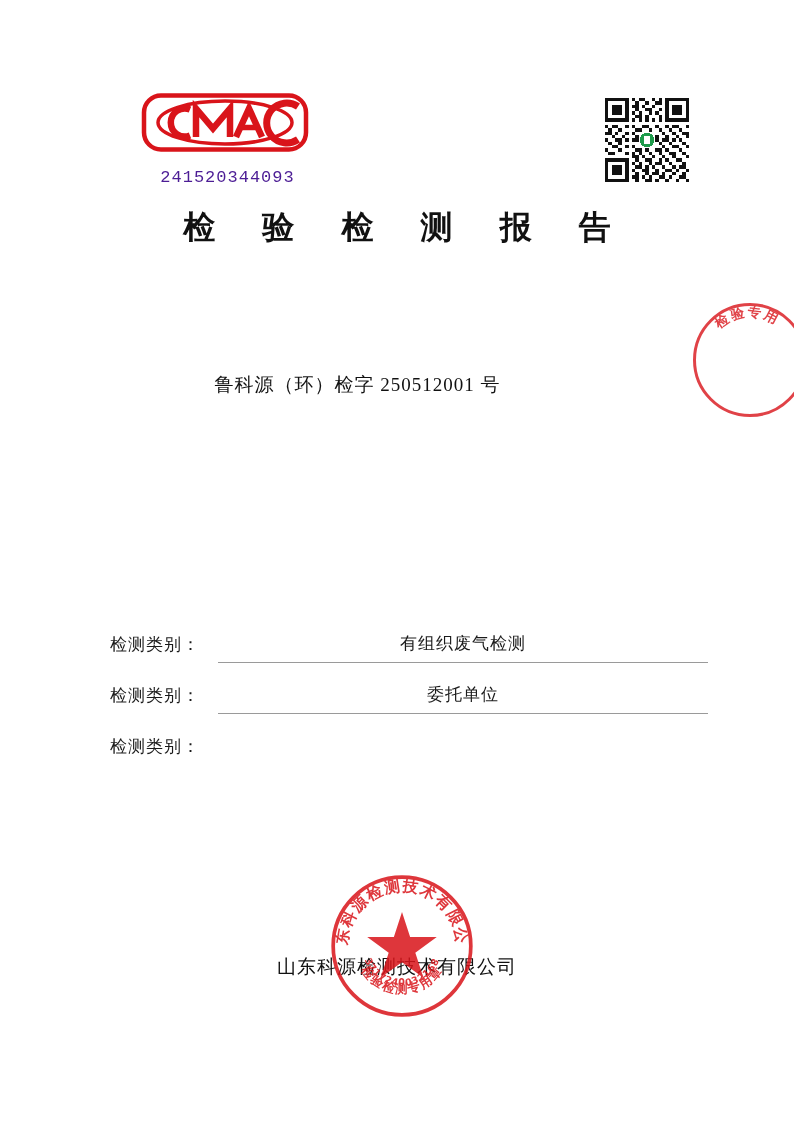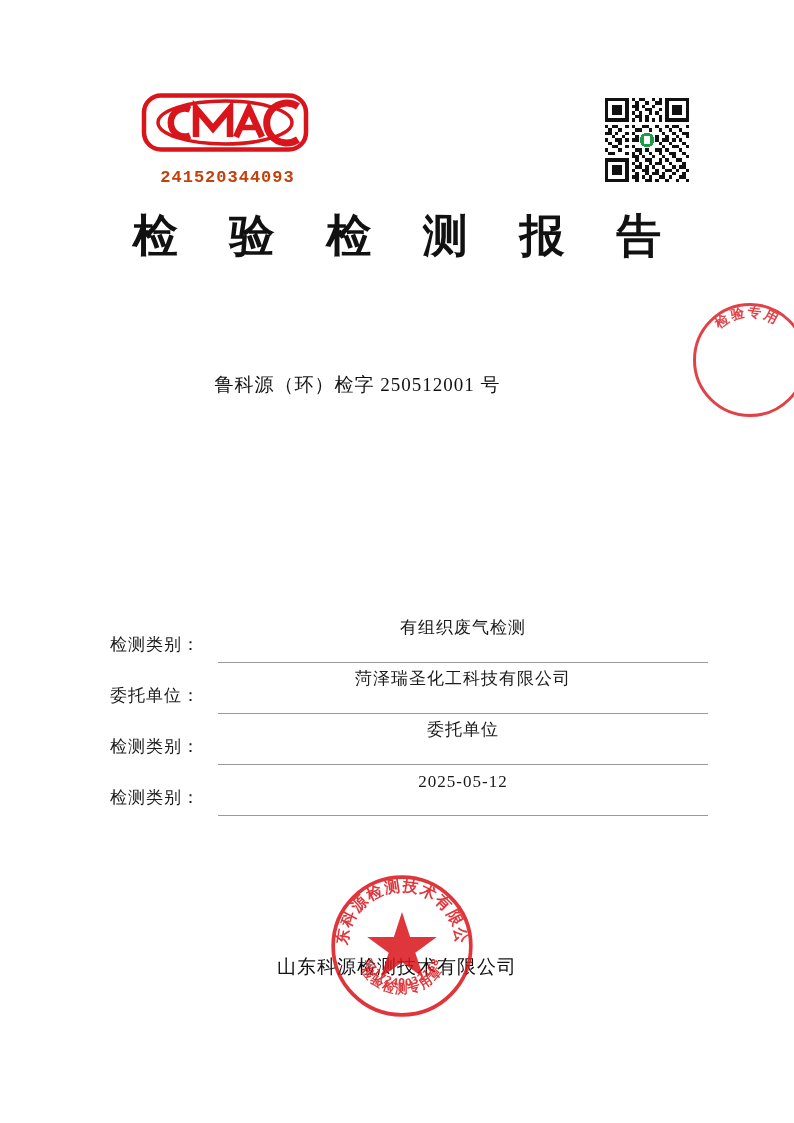--- a/index.html
+++ b/index.html
@@ -23,47 +23,47 @@
     top: 88px;
     width: 180px;
   }
   .cma-logo {
     width: 170px;
     height: 78px;
     display: block;
   }
   .cma-number {
     font-family: "Liberation Mono", "DejaVu Sans Mono", monospace;
-    color: #c2410c;
+    color: #4c1d95;
     font-size: 17px;
     letter-spacing: 1px;
     text-align: center;
     margin-top: 2px;
-    font-weight: bold;
+    font-weight: normal;
     width: 175px;
   }
 
   
   .qr-wrap {
     position: absolute;
     right: 105px;
     top: 98px;
     width: 84px;
     height: 84px;
   }
   .qr-wrap svg { display: block; }
 
   
   .doc-title {
     position: absolute;
     top: 206px;
     left: 0;
     width: 794px;
     text-align: center;
-    font-size: 45px;
+    font-size: 32px;
     font-weight: bold;
     letter-spacing: 18px;
     text-indent: 18px;
     font-family: "DejaVu Serif", "Liberation Serif", serif;
     color: #111;
   }
 
   
   .report-no {
     position: absolute;
@@ -93,21 +93,21 @@
     font-size: 17px;
     letter-spacing: 1px;
     padding-bottom: 7px;
     white-space: nowrap;
   }
   .info-value {
     flex: 1;
     text-align: center;
     font-size: 17px;
     letter-spacing: 1px;
-    padding-bottom: 23px;
+    padding-bottom: 7px;
     border-bottom: 1px solid #9a9a9a;
   }
 
   
   .company-line {
     position: absolute;
     top: 954px;
     left: 0;
     width: 794px;
     text-align: center;
@@ -337,30 +337,25 @@
 <div class="doc-title">检 验 检 测 报 告</div>
 
 <div class="report-no">鲁科源（环）检字 250512001 号</div>
 
 <div class="info-table">
   <div class="info-row">
     <div class="info-label">检测类别：</div>
     <div class="info-value">有组织废气检测</div>
   </div>
   <div class="info-row">
-    <div class="info-label">委托单位：</div>
-    <div class="info-value">菏泽瑞圣化工科技有限公司</div>
-  </div>
-  <div class="info-row">
     <div class="info-label">检测类别：</div>
     <div class="info-value">委托单位</div>
   </div>
   <div class="info-row">
     <div class="info-label">检测类别：</div>
-    <div class="info-value">2025-05-12</div>
   </div>
 </div>
 
 <div class="company-line">山东科源检测技术有限公司</div>
 
 <svg class="seal-main" viewBox="0 0 200 200">
   <defs>
     <path id="sealTopArc" d="M 26 100 A 74 74 0 0 1 174 100"></path>
     <path id="sealBottomArc" d="M 36 100 A 64 64 0 0 0 164 100"></path>
     <path id="sealCodeArc" d="M 46 100 A 54 54 0 0 0 154 100"></path>

